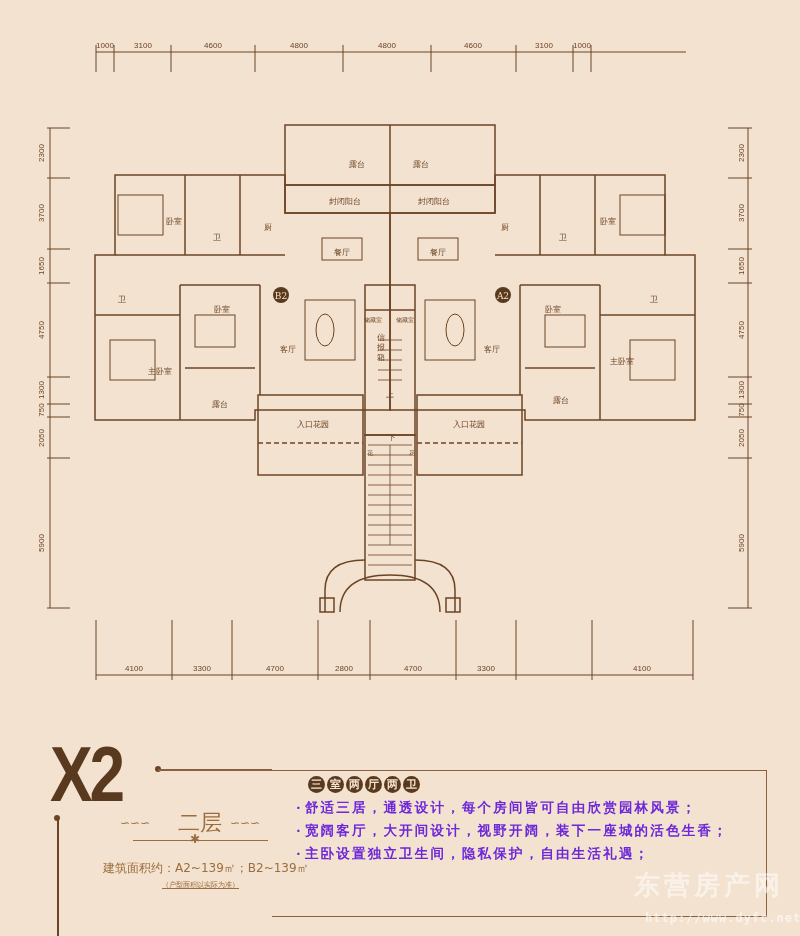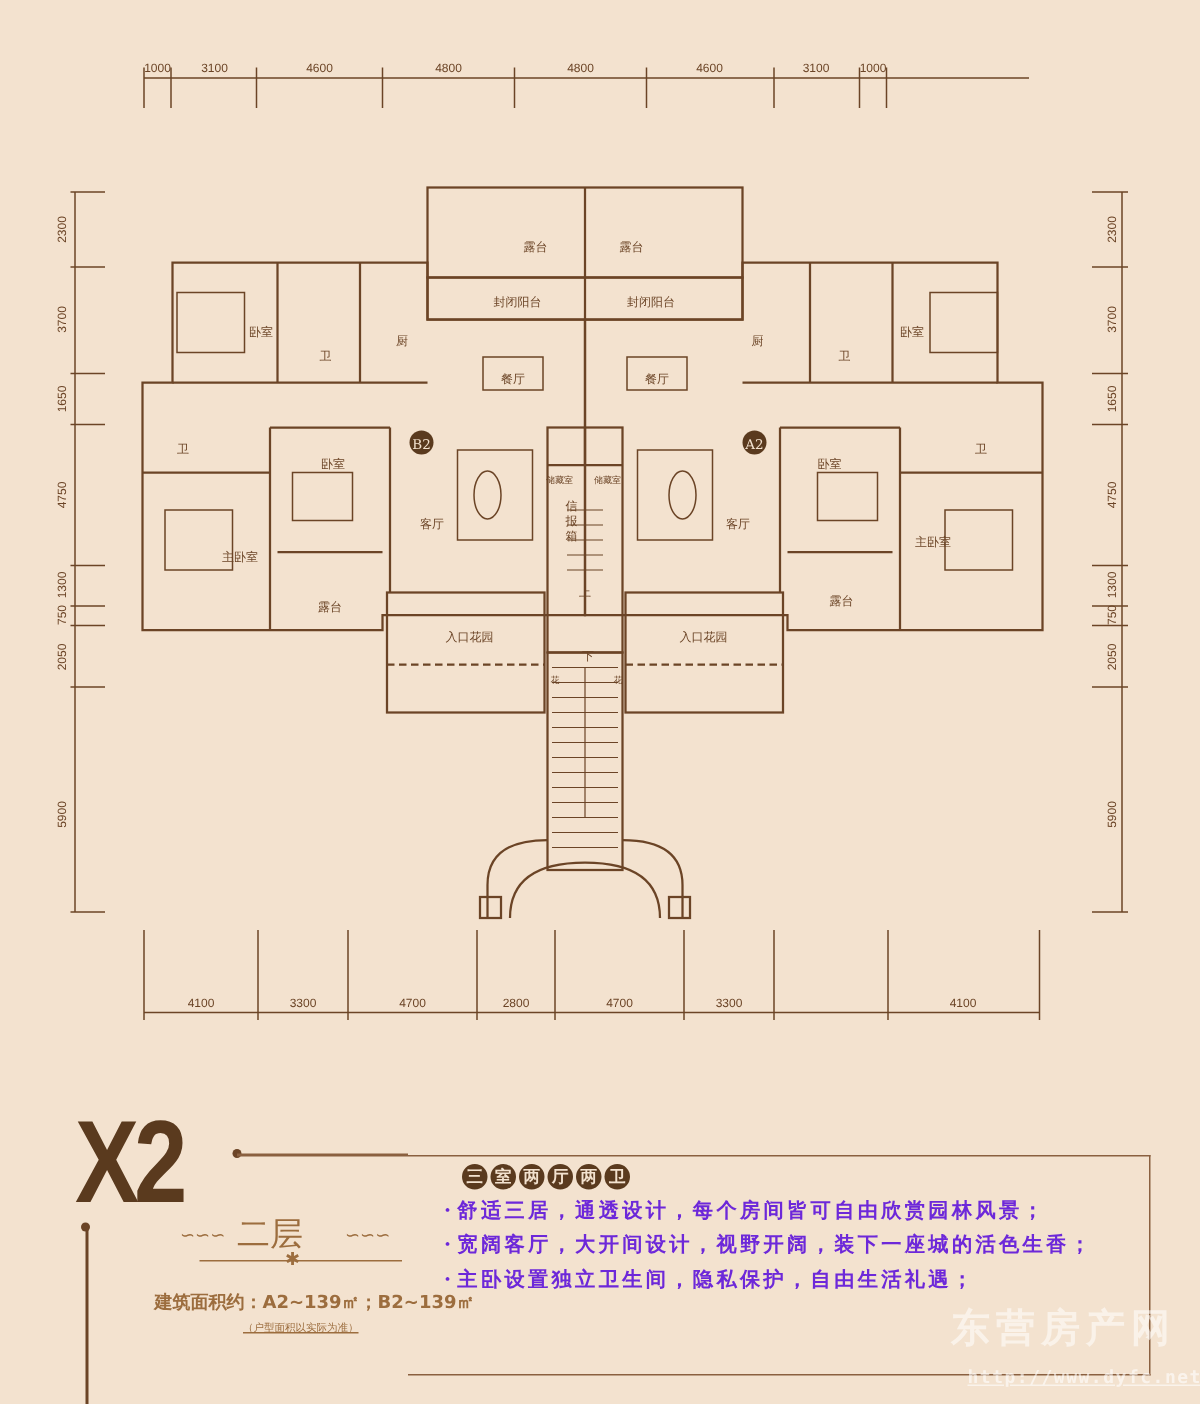--- a/index.html
+++ b/index.html
@@ -1,34 +1,34 @@
 <!DOCTYPE html>
 <html><head>
 <meta charset="utf-8">
 <style>
   html,body{margin:0;padding:0;}
   body{width:800px;height:936px;background:#f3e2cf;position:relative;overflow:hidden;font-family:"DejaVu Sans","Liberation Sans",sans-serif;color:#6b4426;}
   #plan{position:absolute;left:0;top:0;}
   .dim{font-size:8px;fill:#6b4426;font-family:"Liberation Sans",sans-serif;}
   .room{font-size:8px;fill:#6b4426;font-family:"DejaVu Sans",sans-serif;}
   .big-title{position:absolute;left:50px;top:735px;font-family:"Liberation Sans",sans-serif;font-weight:bold;font-size:78px;color:#5a3a1e;letter-spacing:-4px;transform:scaleX(0.82);transform-origin:left top;line-height:1;}
-  .floor-label{position:absolute;left:158px;top:808px;font-family:"DejaVu Serif",serif;font-size:22px;color:#9c6d3e;}
+  .floor-label{position:absolute;left:178px;top:808px;font-family:"DejaVu Serif",serif;font-size:22px;color:#9c6d3e;}
   .orn-left,.orn-right{position:absolute;top:816px;font-size:12px;color:#9c6d3e;}
   .orn-left{left:120px;}
   .orn-right{left:230px;}
-  .area{position:absolute;left:103px;top:860px;font-size:12px;color:#9c6d3e;white-space:nowrap;font-weight:bold;}
+  .area{position:absolute;left:103px;top:860px;font-size:12px;color:#9c6d3e;white-space:nowrap;}
   .area-note{position:absolute;left:162px;top:880px;font-size:7px;color:#9c6d3e;text-decoration:underline;}
   .feat-box{position:absolute;left:272px;top:770px;width:494px;height:145px;border-top:1.5px solid #8a6040;border-right:1.5px solid #8a6040;border-bottom:1.5px solid #8a6040;}
   .badges{position:absolute;left:308px;top:776px;display:flex;gap:2px;}
   .badge{width:17px;height:17px;border-radius:50%;background:#5a3a1e;color:#f3e2cf;font-size:11px;display:flex;align-items:center;justify-content:center;font-weight:bold;}
   .features{position:absolute;left:296px;top:796px;margin:0;padding:0;list-style:none;}
   .features li{font-family:"DejaVu Serif",serif;font-size:13.5px;color:#6d28d9;font-weight:bold;line-height:23px;letter-spacing:2.2px;white-space:nowrap;}
   .bullet{margin-right:2px;}
   .watermark{position:absolute;left:590px;top:868px;color:rgba(255,255,255,0.55);font-size:26px;font-weight:bold;letter-spacing:4px;margin-left:44px;}
-  .watermark-url{position:absolute;left:645px;top:911px;color:rgba(255,255,255,0.6);font-size:12px;font-weight:bold;letter-spacing:1px;font-family:"DejaVu Sans Mono",monospace;text-decoration:underline;}
+  .watermark-url{position:absolute;left:645px;top:911px;color:rgba(255,255,255,0.6);font-size:12px;font-weight:bold;letter-spacing:1px;font-family:"DejaVu Sans Mono",monospace;}
   .left-rule{position:absolute;left:57px;top:818px;width:1.5px;height:118px;background:#6b4426;}
   .left-dot{position:absolute;left:54px;top:815px;width:6px;height:6px;border-radius:50%;background:#6b4426;}
   .top-rule{position:absolute;left:158px;top:769px;width:114px;height:1.5px;background:#8a6040;}
   .top-dot{position:absolute;left:155px;top:766px;width:6px;height:6px;border-radius:50%;background:#6b4426;}
   .divider{position:absolute;left:133px;top:840px;width:135px;height:1px;background:#9c6d3e;}
   .divider-mark{position:absolute;left:190px;top:832px;font-size:12px;color:#9c6d3e;}
 </style>
 </head>
 <body>
 

